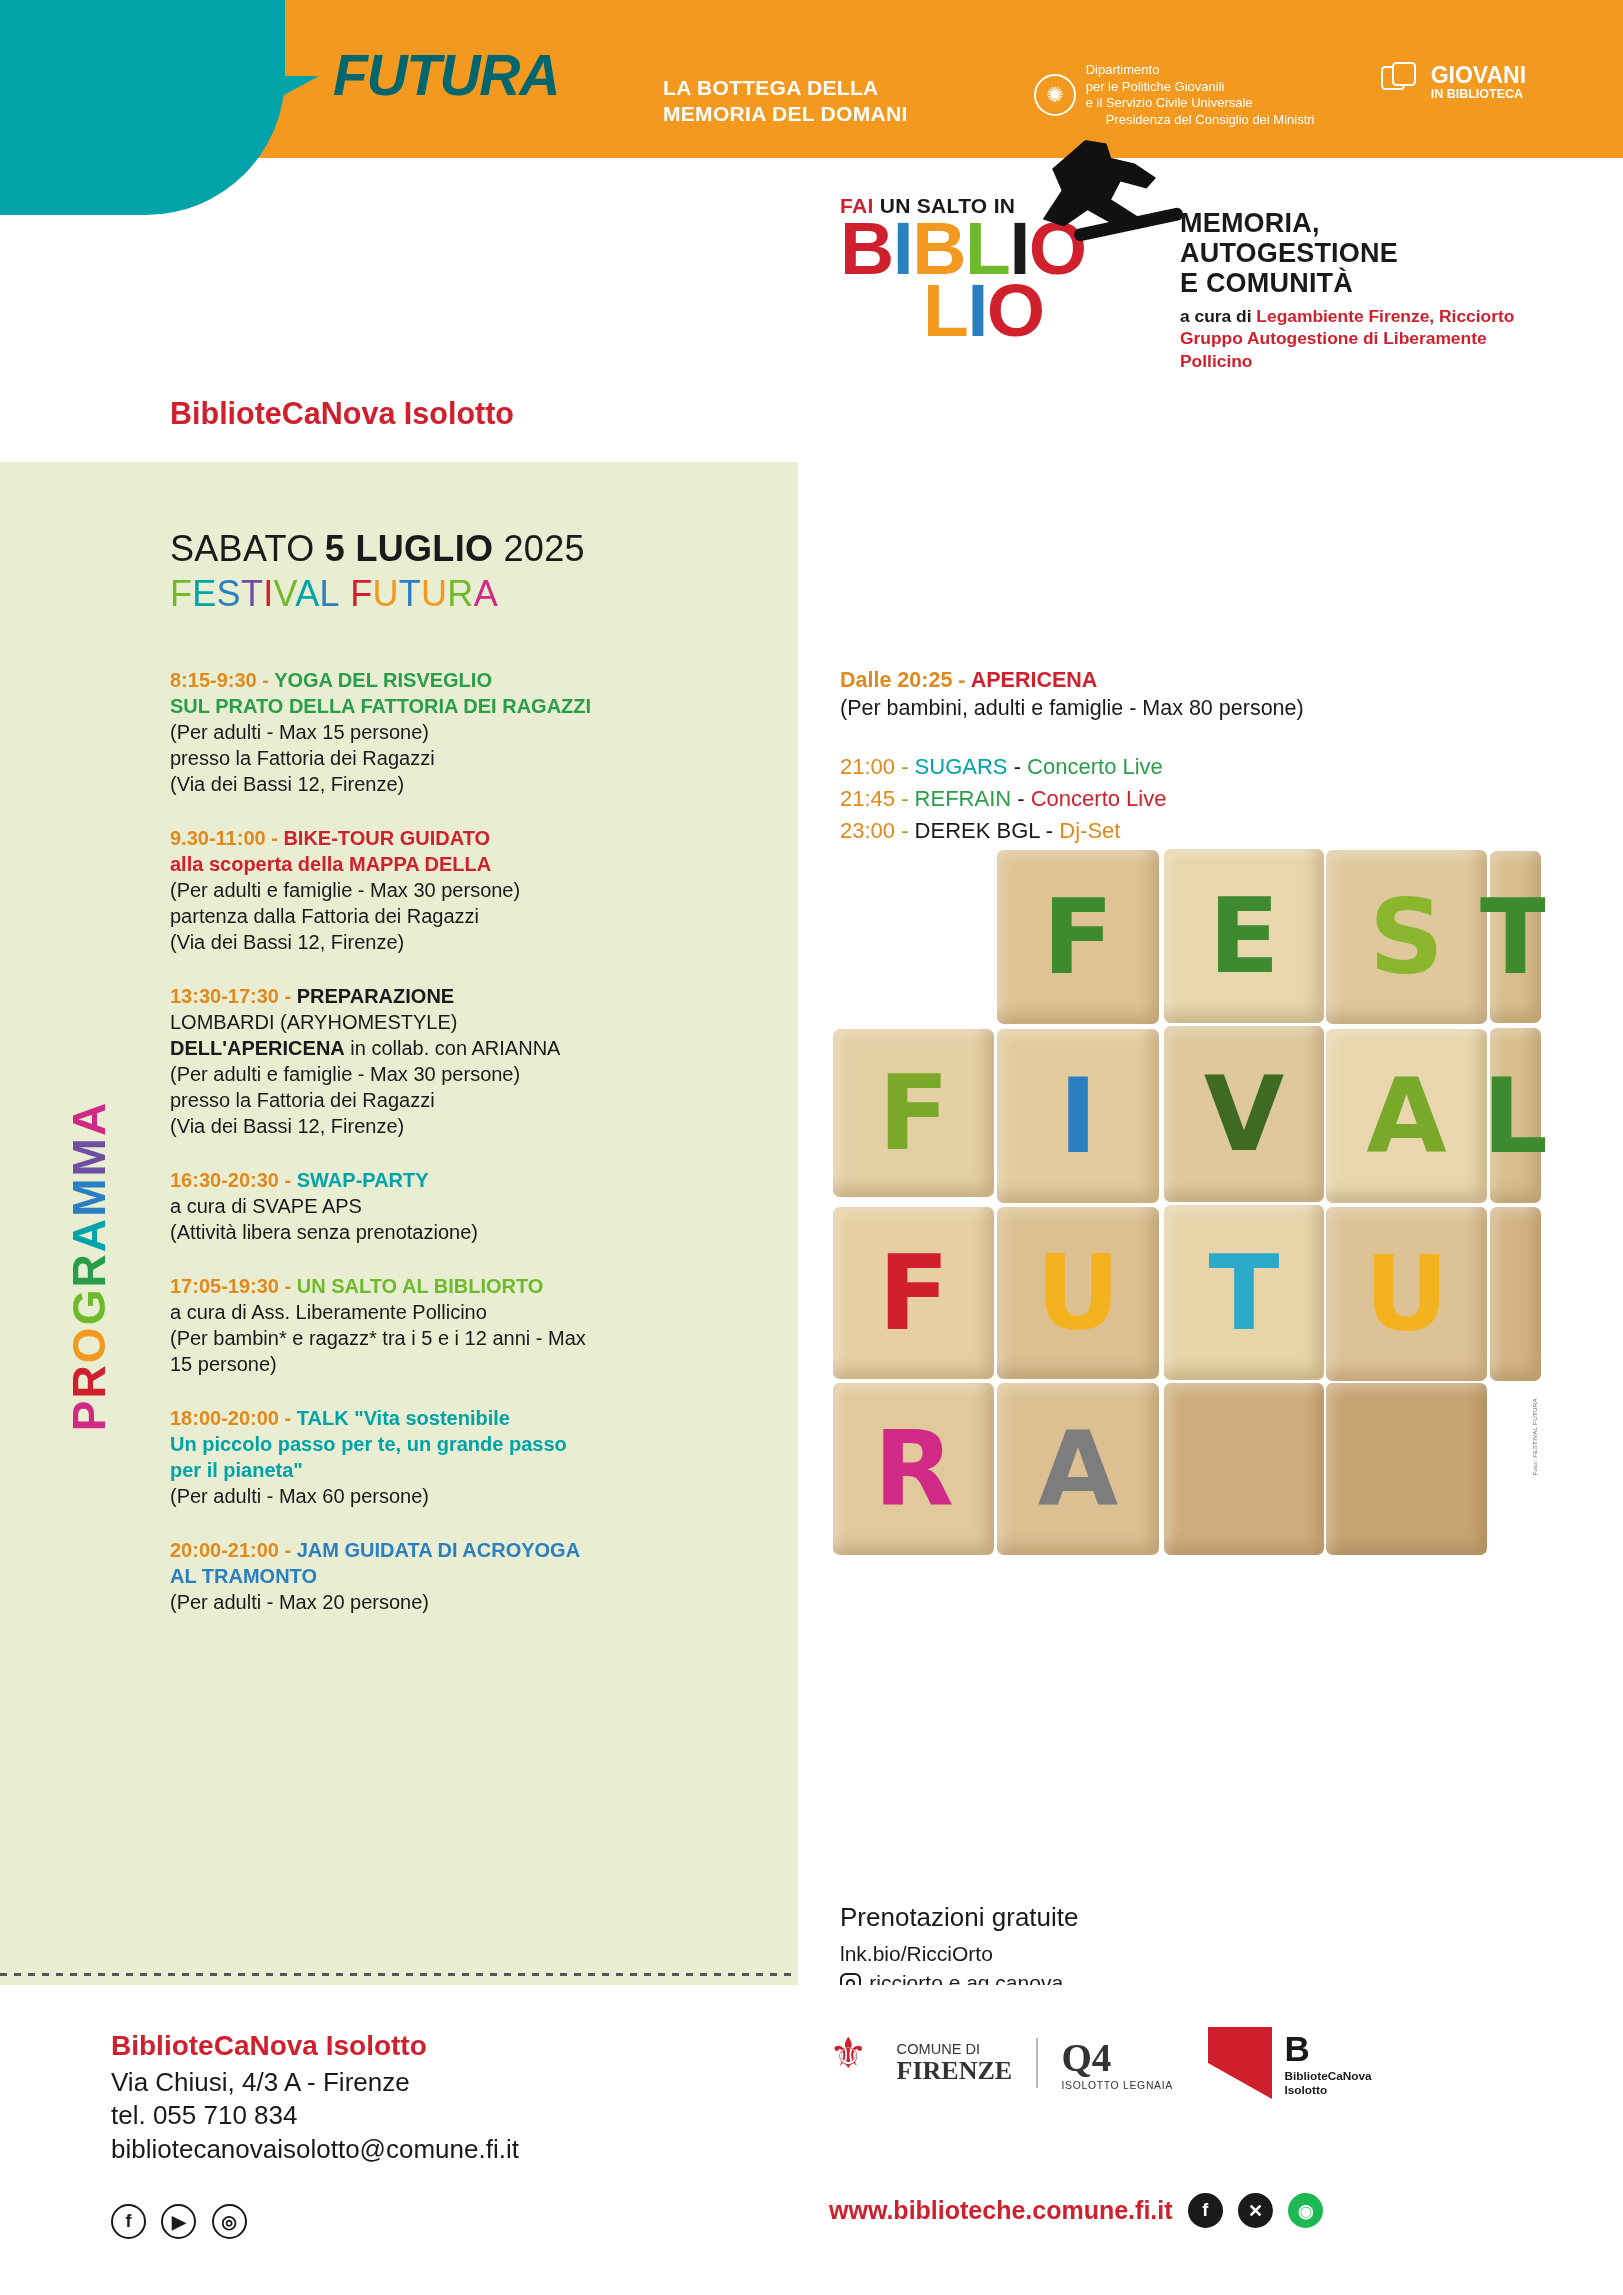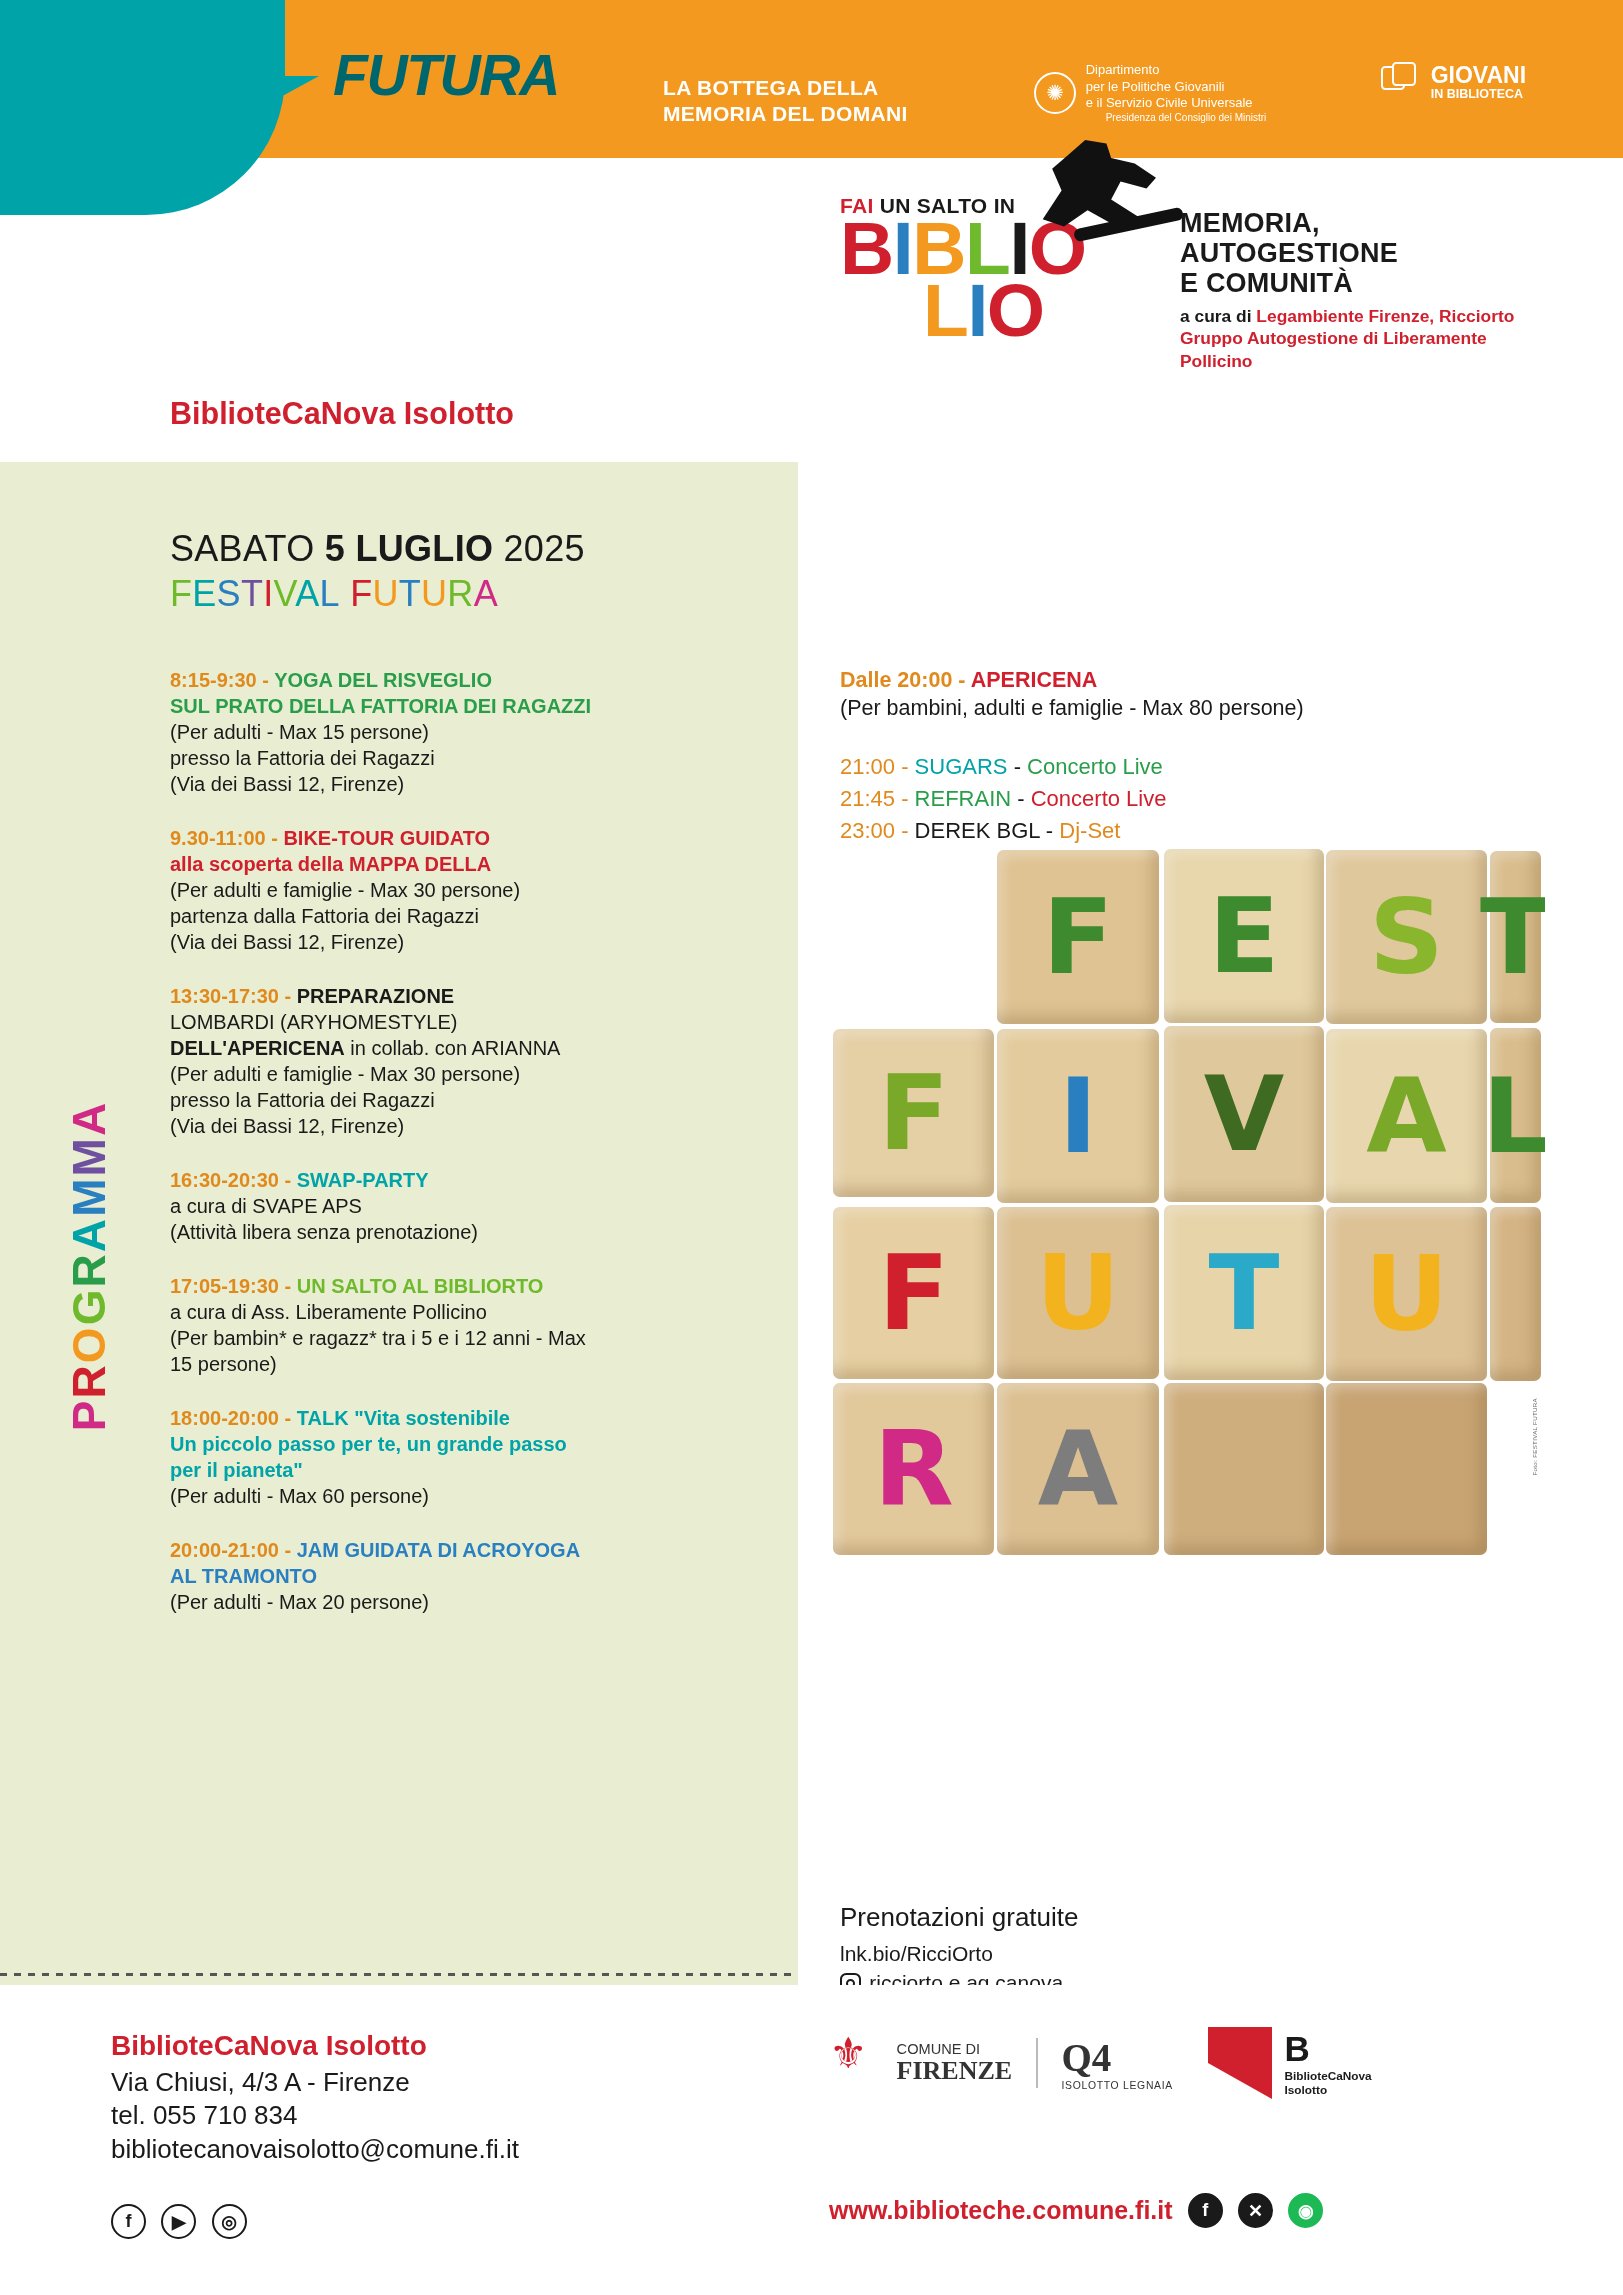--- a/index.html
+++ b/index.html
@@ -52,21 +52,21 @@
     font-size: 21px; font-weight: bold; color: #ffffff; line-height: 1.22;
     letter-spacing: 0.3px;
   }
   .dip-logo { position: absolute; left: 1034px; top: 62px; display: flex; align-items: center; gap: 9.7px; }
   .dip-seal {
     width: 42px; height: 42px; border-radius: 50%;
     border: 2.1px solid #ffffff; color: #ffffff;
     display: flex; align-items: center; justify-content: center; font-size: 21px;
   }
   .dip-text { color: #ffffff; font-size: 13px; line-height: 1.28; }
-  .dip-text .small { font-size: 10px; padding-left: 20px; }
+  .dip-text .small { font-size: 13px; padding-left: 20px; }
   .gib-logo { position: absolute; left: 1381px; top: 62px; display: flex; align-items: center; gap: 9.7px; }
   .gib-mark { width: 40px; height: 40px; position: relative; }
   .gib-mark i { position: absolute; border: 2.8px solid #fff; }
   .gib-mark i:nth-child(1) { left: 0; top: 4.2px; width: 23.6px; height: 23.6px; border-radius: 4.2px; }
   .gib-mark i:nth-child(2) { left: 11px; top: 0; width: 23.6px; height: 23.6px; border-radius: 4.2px; background: #f3991f;}
   .gib-text { color: #ffffff; font-weight: bold; line-height: 1.05; }
   .gib-text .b { font-size: 23px; }
   .gib-text .s { font-size: 12.5px; }
 
   
@@ -365,21 +365,21 @@
 
       <div class="ev">
         <span class="time t-orange">20:00-21:00 - </span><span class="ttl t-blue">JAM GUIDATA DI ACROYOGA</span>
         <div class="ttl t-blue">AL TRAMONTO</div>
         <div>(Per adulti - Max 20 persone)</div>
       </div>
     </div>
 
     <div class="col-right">
       <div class="ev big">
-        <span class="time t-orange">Dalle 20:00 - </span><span class="ttl t-red">APERICENA</span>
+        <span class="time t-orange">Dalle 20:25 - </span><span class="ttl t-red">APERICENA</span>
         <div>(Per bambini, adulti e famiglie - Max 80 persone)</div>
       </div>
 
       <div class="concerts">
         <div>
           <span class="t-orange">21:00 - </span><span class="ttl t-cyan">SUGARS</span><span class="t-dark"> - </span><span class="ttl t-green">Concerto Live</span>
         </div>
         <div>
           <span class="t-orange">21:45 - </span><span class="ttl t-green">REFRAIN</span><span class="t-dark"> - </span><span class="ttl t-red">Concerto Live</span>
         </div>

